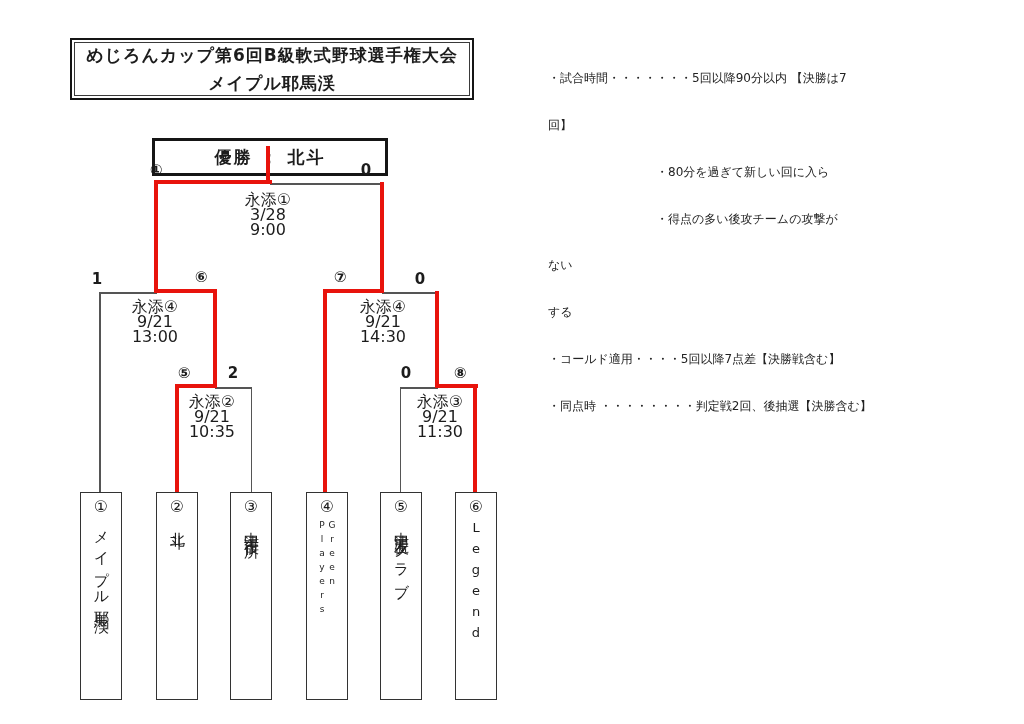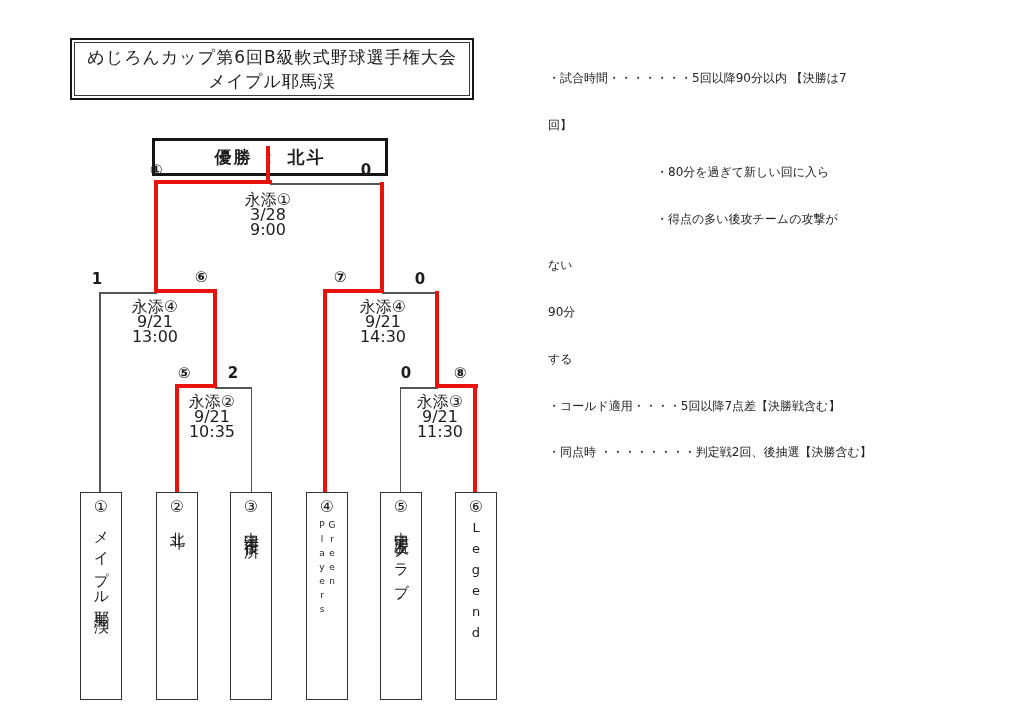--- a/index.html
+++ b/index.html
@@ -10,22 +10,22 @@
   }
   .abs{position:absolute;}
 
   
   .title-outer{
     left:70px;top:38px;width:404px;height:62px;
     border:2px solid #151515;padding:2px;box-sizing:border-box;background:#fff;
   }
   .title-inner{
     width:100%;height:100%;border:1px solid #3a3a3a;box-sizing:border-box;
-    display:flex;flex-direction:column;align-items:center;justify-content:center;
-    font-weight:normal;font-size:17px;line-height:24px;letter-spacing:1px;
+    display:flex;flex-direction:column;align-items:center;justify-content:space-between;
+    font-weight:bold;font-size:17px;line-height:24px;letter-spacing:1px;
   }
   .champ-box{
     left:152px;top:110px;width:236px;height:38px;
     border:3px solid #151515;box-sizing:border-box;background:#fff;
     display:flex;align-items:center;justify-content:center;
     font-weight:bold;font-size:17px;letter-spacing:2px;margin-top:28px;
   }
 
   
   .rules{
@@ -68,21 +68,20 @@
 <div class="abs champ-box">
   <span>優勝 ： 北斗</span>
 </div>
 
 <div class="abs rules">
   <div>・試合時間・・・・・・・5回以降90分以内 【決勝は7</div>
   <div>回】</div>
   <div>　　　　　　　　　・80分を過ぎて新しい回に入ら</div>
   <div>　　　　　　　　　・得点の多い後攻チームの攻撃が</div>
   <div>ない</div>
-  <div>90分</div>
   <div>する</div>
   <div>・コールド適用・・・・5回以降7点差【決勝戦含む】</div>
   <div>・同点時 ・・・・・・・・判定戦2回、後抽選【決勝含む】</div>
 </div>
 
 <div class="ln" style="left:99px;top:293px;width:1.5px;height:199px;"></div>
 <div class="ln" style="left:250.5px;top:388px;width:1.5px;height:104px;"></div>
 <div class="ln" style="left:399.5px;top:388px;width:1.5px;height:104px;"></div>
 <div class="ln" style="left:99px;top:292px;width:58px;height:1.5px;"></div>
 <div class="ln" style="left:215px;top:387px;width:37px;height:1.5px;"></div>

